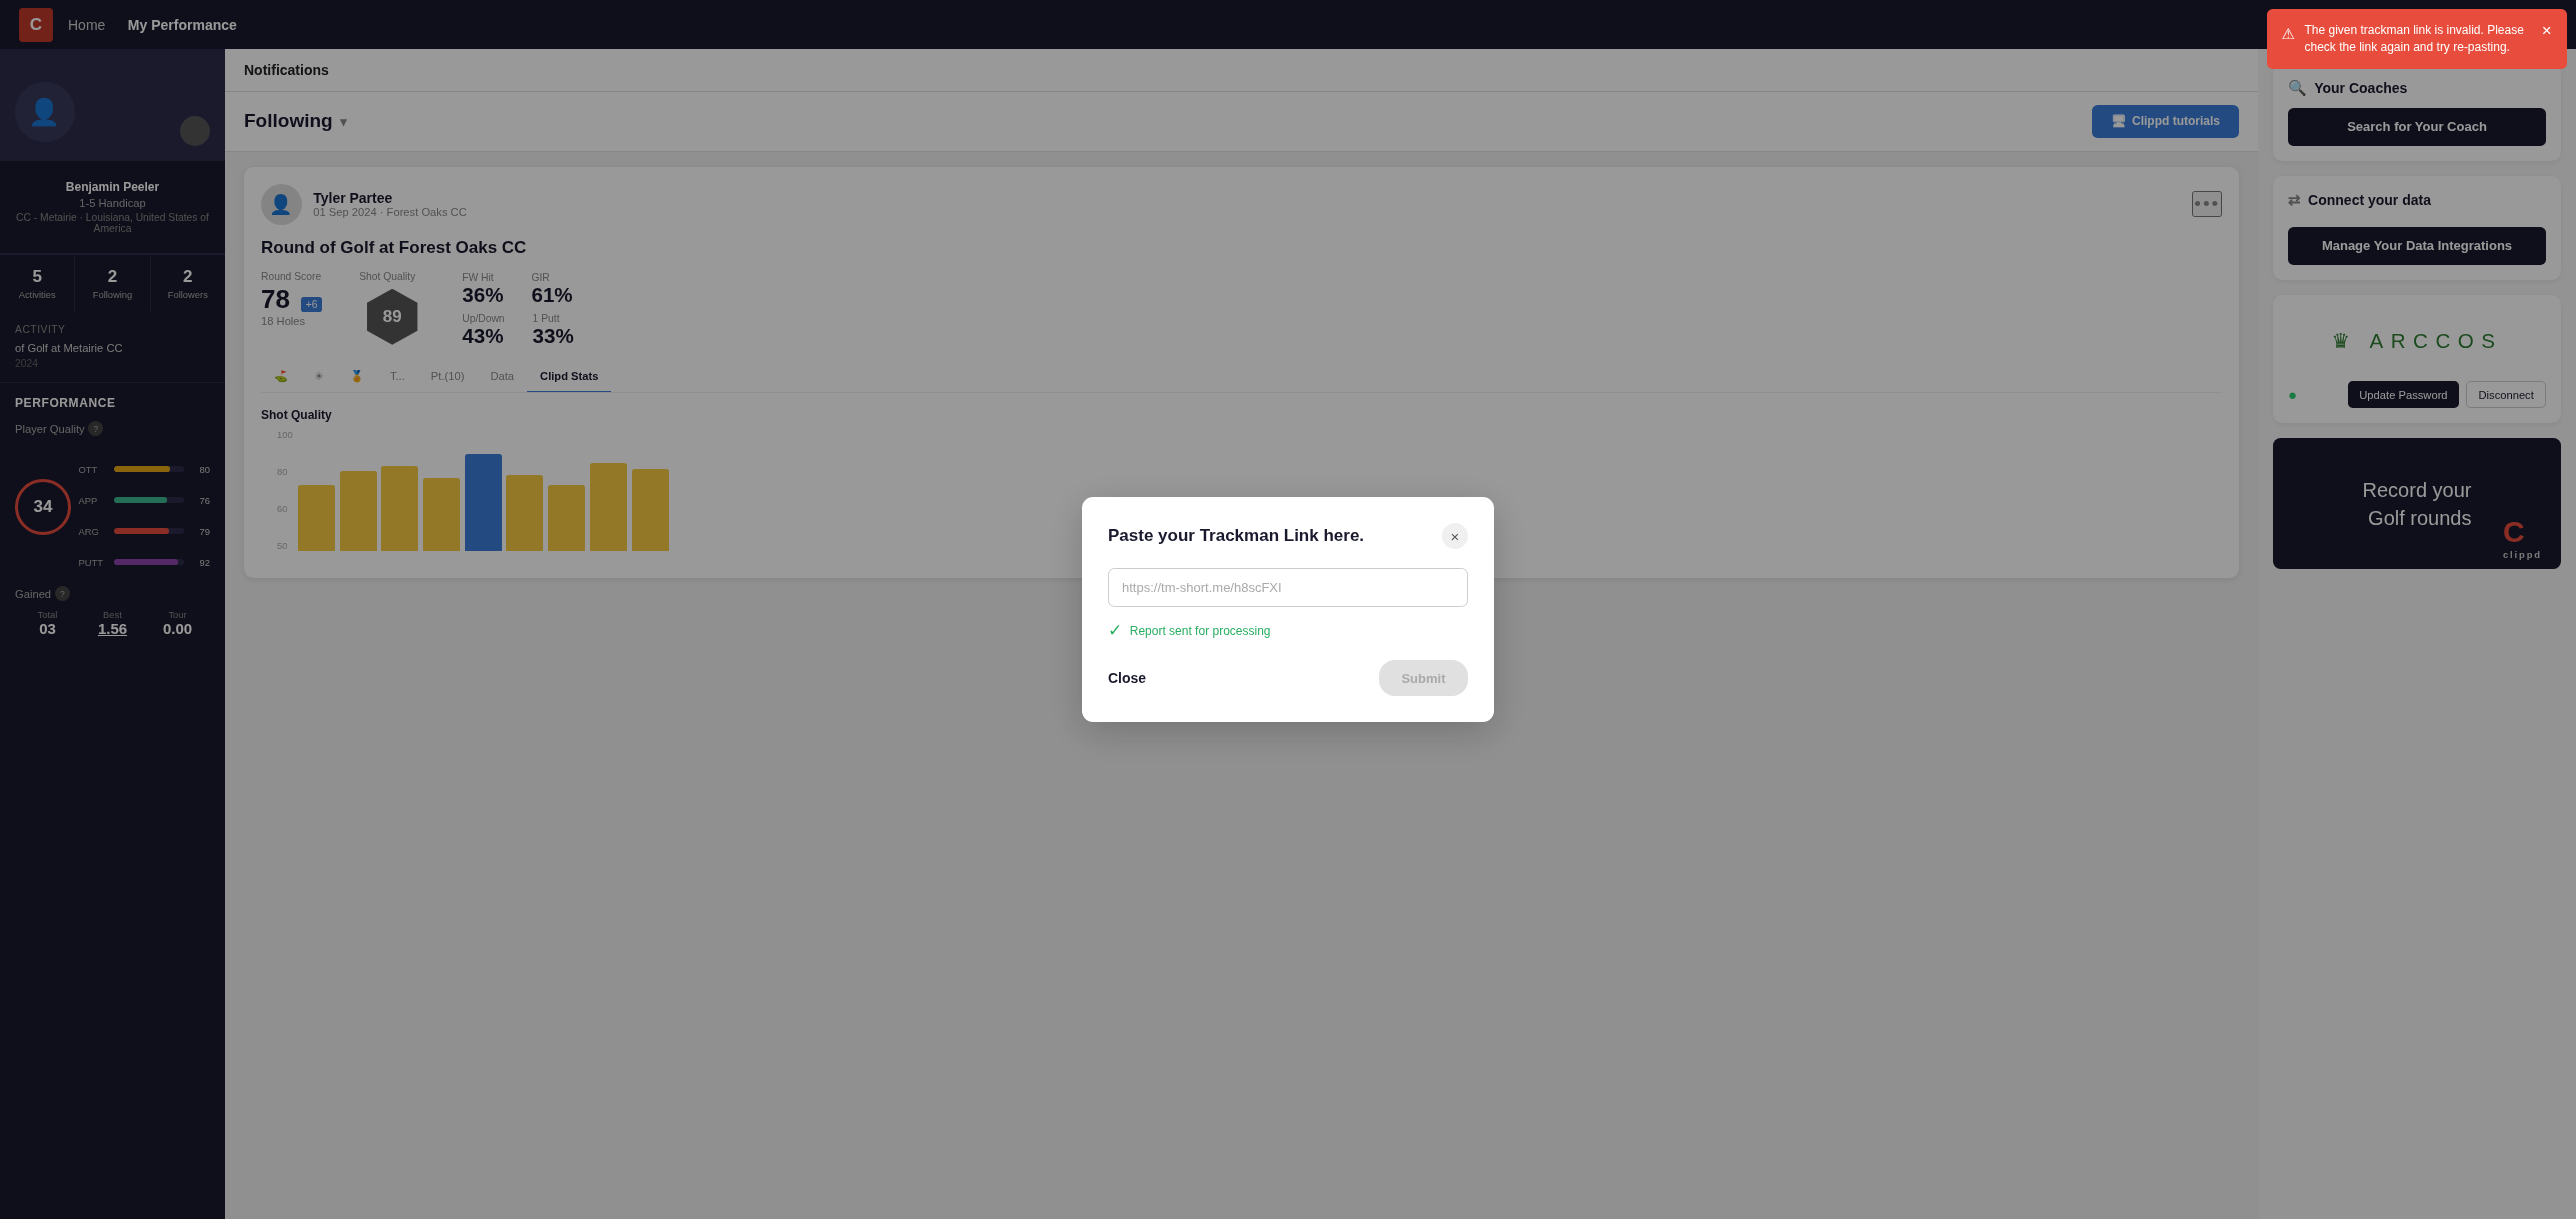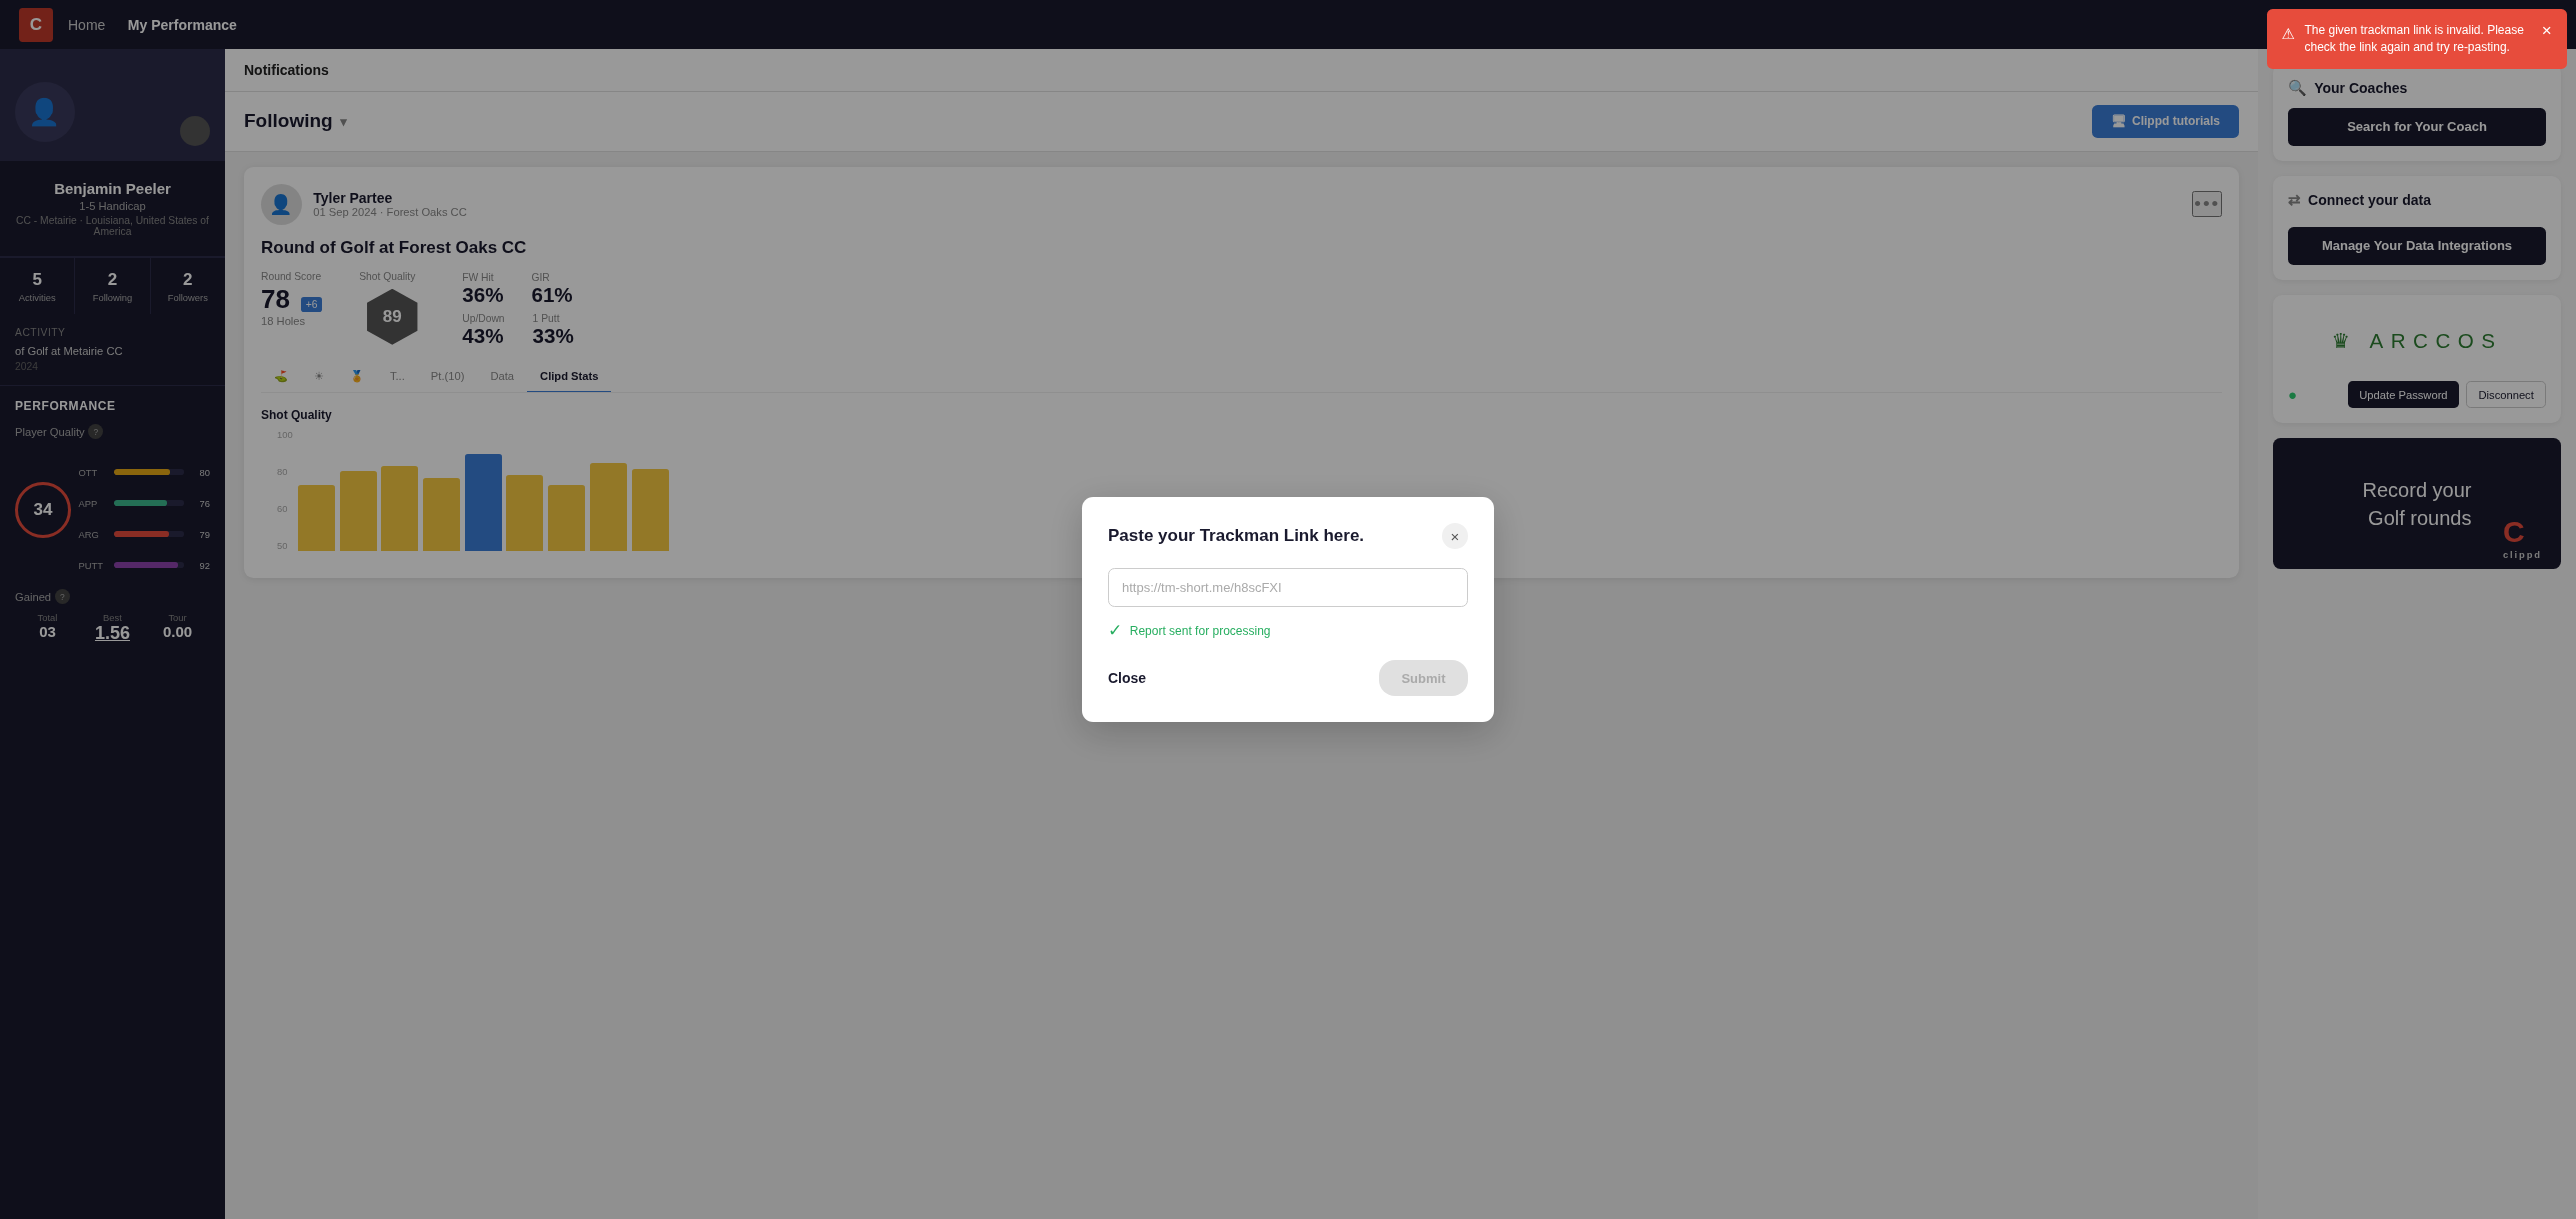--- a/index.html
+++ b/index.html
@@ -47,21 +47,21 @@
     }
     .sidebar-profile {
       padding: 19px 15px; border-bottom: 0.9px solid #2c2c4a;
       display: flex; flex-direction: column; align-items: center; text-align: center;
     }
     .sidebar-avatar {
       width: 60px; height: 60px; background: #3a3a5c;
       border-radius: 50%; display: flex; align-items: center; justify-content: center;
       font-size: 26px; color: #aaa; margin-bottom: 9.4px;
     }
-    .sidebar-name { font-size: 15px; font-weight: 700; }
+    .sidebar-name { font-size: 12px; font-weight: 700; }
     .sidebar-handicap { font-size: 11.2px; color: #aaa; margin-top: 2.8px; }
     .sidebar-location { font-size: 10.3px; color: #888; margin-top: 3.7px; }
     .sidebar-stats {
       display: flex; gap: 0; border-top: 0.9px solid #2c2c4a;
     }
     .sidebar-stat {
       flex: 1; text-align: center; padding: 11.2px 5.6px; border-right: 0.9px solid #2c2c4a;
     }
     .sidebar-stat:last-child { border-right: none; }
     .sidebar-stat-val { font-size: 17px; font-weight: 700; }
@@ -373,21 +373,21 @@
           <span>Gained</span>
           <span style="width:15px;height:15px;border-radius:50%;background:#444;display:inline-flex;align-items:center;justify-content:center;font-size:8.4px;cursor:pointer;">?</span>
         </div>
         <div style="display:flex; gap:0; text-align:center;">
           <div style="flex:1;">
             <div style="font-size:9.4px; color:#888;">Total</div>
             <div style="font-size:15px; font-weight:700;">03</div>
           </div>
           <div style="flex:1;">
             <div style="font-size:9.4px; color:#888;">Best</div>
-            <div style="font-size:18px; font-weight:700;text-decoration:underline;">1.56</div>
+            <div style="font-size:15px; font-weight:700;text-decoration:underline;">1.56</div>
           </div>
           <div style="flex:1;">
             <div style="font-size:9.4px; color:#888;">Tour</div>
             <div style="font-size:15px; font-weight:700;">0.00</div>
           </div>
         </div>
       </div>
     </div>
   </aside>
 

